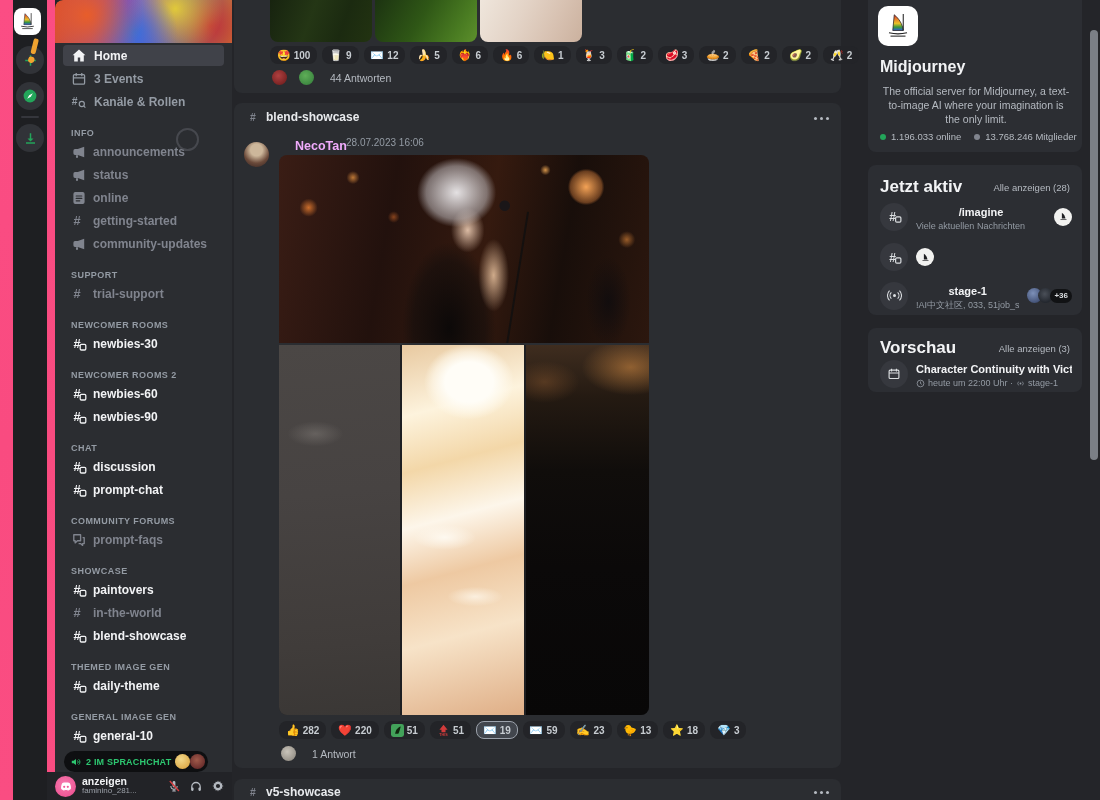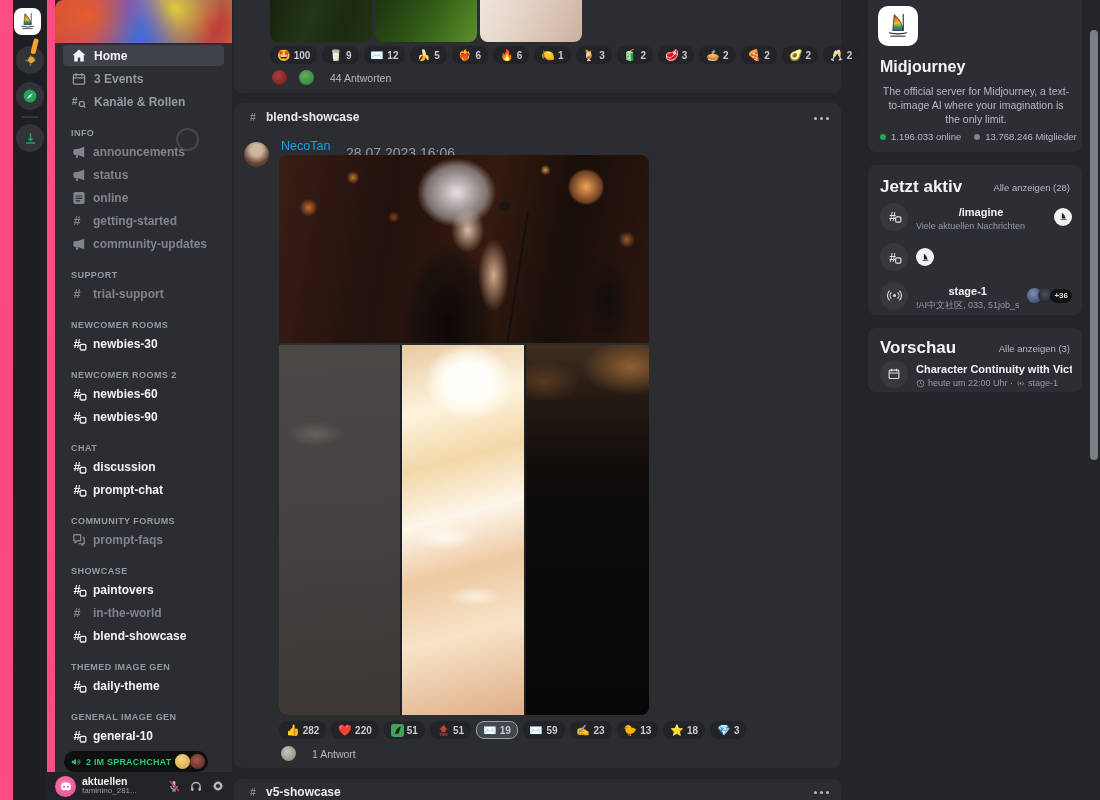--- a/index.html
+++ b/index.html
@@ -86,22 +86,22 @@
   .reply-av { width:15px; height:15px; border-radius:50%; }
   .reply-txt { font-size:10.5px; color:#b5bac1; }
 
   .chan-header { position:absolute; left:14px; top:7px; display:flex; align-items:center; gap:5px; }
   .chan-header .hname { color:#e8eaed; font-size:12px; font-weight:700; }
   .dots { position:absolute; right:18px; top:14px; width:3px; height:3px; border-radius:50%;
     background:#b5bac1; box-shadow:6px 0 #b5bac1,-6px 0 #b5bac1; }
 
   .msg-avatar { position:absolute; left:10px; top:39px; width:25px; height:25px; border-radius:50%;
     background:radial-gradient(circle at 50% 32%,#cdb79b 0 28%,#6b4a3a 62%,#2e2020); }
-  .msg-author { position:absolute; left:47px; top:36px; font-size:12.5px; font-weight:400; color:#0ea5e9; }
-  .msg-time { position:absolute; left:112px; top:42px; font-size:14px; color:#949ba4; }
+  .msg-author { position:absolute; left:61px; top:36px; font-size:12.5px; font-weight:700; color:#f0abfc; }
+  .msg-time { position:absolute; left:112px; top:34px; font-size:10px; color:#949ba4; }
 
   .img-singer { position:absolute; left:45px; top:52px; width:370px; height:188px;
     border-radius:8px 8px 0 0; overflow:hidden;
     background:
       radial-gradient(circle 26px at 83% 17%, rgba(255,170,90,.95), rgba(255,150,70,.35) 60%, transparent 70%),
       radial-gradient(circle 14px at 8% 28%, rgba(240,130,50,.8), transparent 65%),
       radial-gradient(circle 10px at 20% 12%, rgba(250,160,70,.7), transparent 65%),
       radial-gradient(circle 9px at 31% 33%, rgba(200,100,40,.6), transparent 65%),
       radial-gradient(circle 13px at 94% 45%, rgba(230,140,60,.6), transparent 65%),
       radial-gradient(circle 8px at 72% 8%, rgba(255,180,90,.8), transparent 65%),
@@ -504,21 +504,21 @@
 
   <div class="abs user-panel">
     <div class="u-avatar">
       <svg width="12" height="9" viewBox="0 0 20 14">
         <path d="M4 1C7 0 13 0 16 1c2 3 2.5 7 2 10-1.5 1.5-3.5 2.5-5 3l-.8-1.6c-1.4.4-3 .4-4.4 0L7 14c-1.5-.5-3.5-1.5-5-3-.5-3 0-7 2-10Z" fill="#fff"></path>
         <circle cx="7" cy="7.5" r="1.8" fill="#ef5a98"></circle>
           <circle cx="13" cy="7.5" r="1.8" fill="#ef5a98"></circle>
         </svg>
     </div>
     <div class="u-texts">
-      <div class="u-name">aktuellen</div>
+      <div class="u-name">anzeigen</div>
       <div class="u-sub">faminino_281...</div>
     </div>
     <div class="u-btn">
       <svg width="14" height="14" viewBox="0 0 20 20">
         <rect x="8" y="3" width="4" height="9" rx="2" fill="#b5bac1"></rect>
         <path d="M5.5 10a4.5 4.5 0 0 0 9 0M10 14.5V17M7.5 17h5" fill="none" stroke="#b5bac1" stroke-width="1.5"></path>
         <path d="M4 3 17 17" stroke="#d83c3e" stroke-width="2"></path>
         </svg>
     </div>
     <div class="u-btn">

